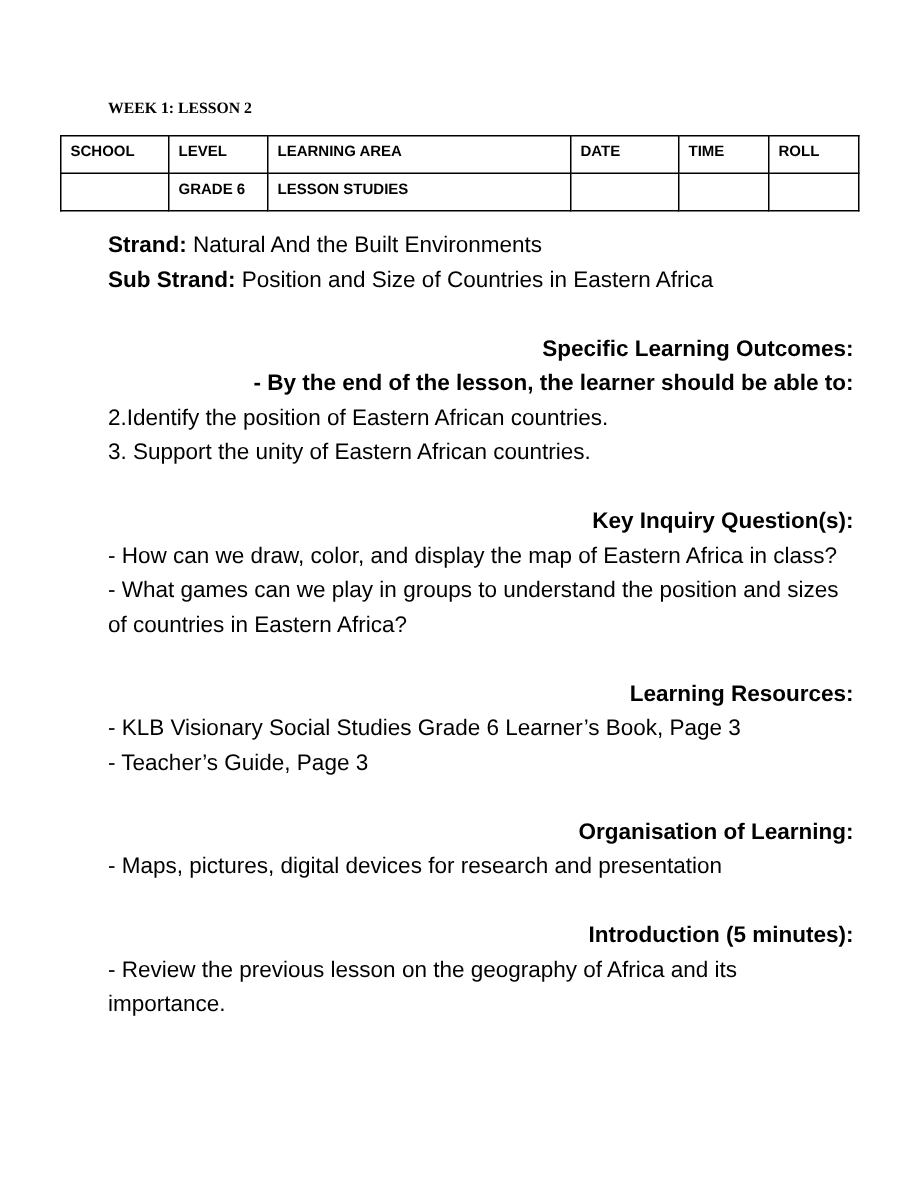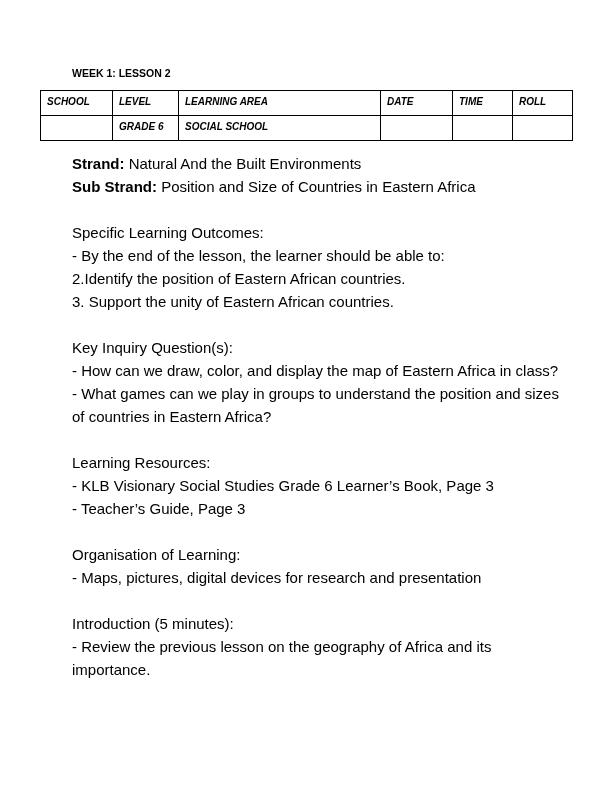--- a/index.html
+++ b/index.html
@@ -16,44 +16,44 @@
     height: 792px;
     padding: 66px 40px 0 40px;
     background: #ffffff;
   }
   .indent { margin-left: 32px; }
   .para {
     font-size: 15px;
     line-height: 23px;
     max-width: 497px;
   }
-  .bold { font-weight: normal; }
+  .bold { font-weight: bold; text-align: right; }
   .gap { margin-top: 23px; }
   .title {
     font-size: 10.5px;
     font-weight: bold;
     line-height: 14px;
     margin-bottom: 10px;
+    font-family: Liberation Serif, serif;
   }
   table.info-table {
     border-collapse: collapse;
     width: 532px;
     table-layout: fixed;
     margin: 4px 0 11px 0;
   }
   table.info-table td {
     border: 1px solid #000000;
     font-size: 10px;
     font-weight: bold;
     height: 25px;
     padding: 5px 6px 2px 6px;
     vertical-align: top;
     overflow: hidden;
     white-space: nowrap;
-    font-style: italic;
   }
   .col-school { width: 72px; }
   .col-level  { width: 66px; }
   .col-area   { width: 202px; }
   .col-date   { width: 72px; }
   .col-time   { width: 60px; }
   .col-roll   { width: 60px; }
 </style>
 </head>
 <body>
@@ -76,21 +76,21 @@
         <td>SCHOOL</td>
         <td>LEVEL</td>
         <td>LEARNING AREA</td>
         <td>DATE</td>
         <td>TIME</td>
         <td>ROLL</td>
       </tr>
       <tr>
         <td></td>
         <td>GRADE 6</td>
-        <td>SOCIAL SCHOOL</td>
+        <td>LESSON STUDIES</td>
         <td></td>
         <td></td>
         <td></td>
       </tr>
     </tbody>
   </table>
 
   <p class="para indent">
     <strong>Strand:</strong>
     <span>Natural And the Built Environments</span>

